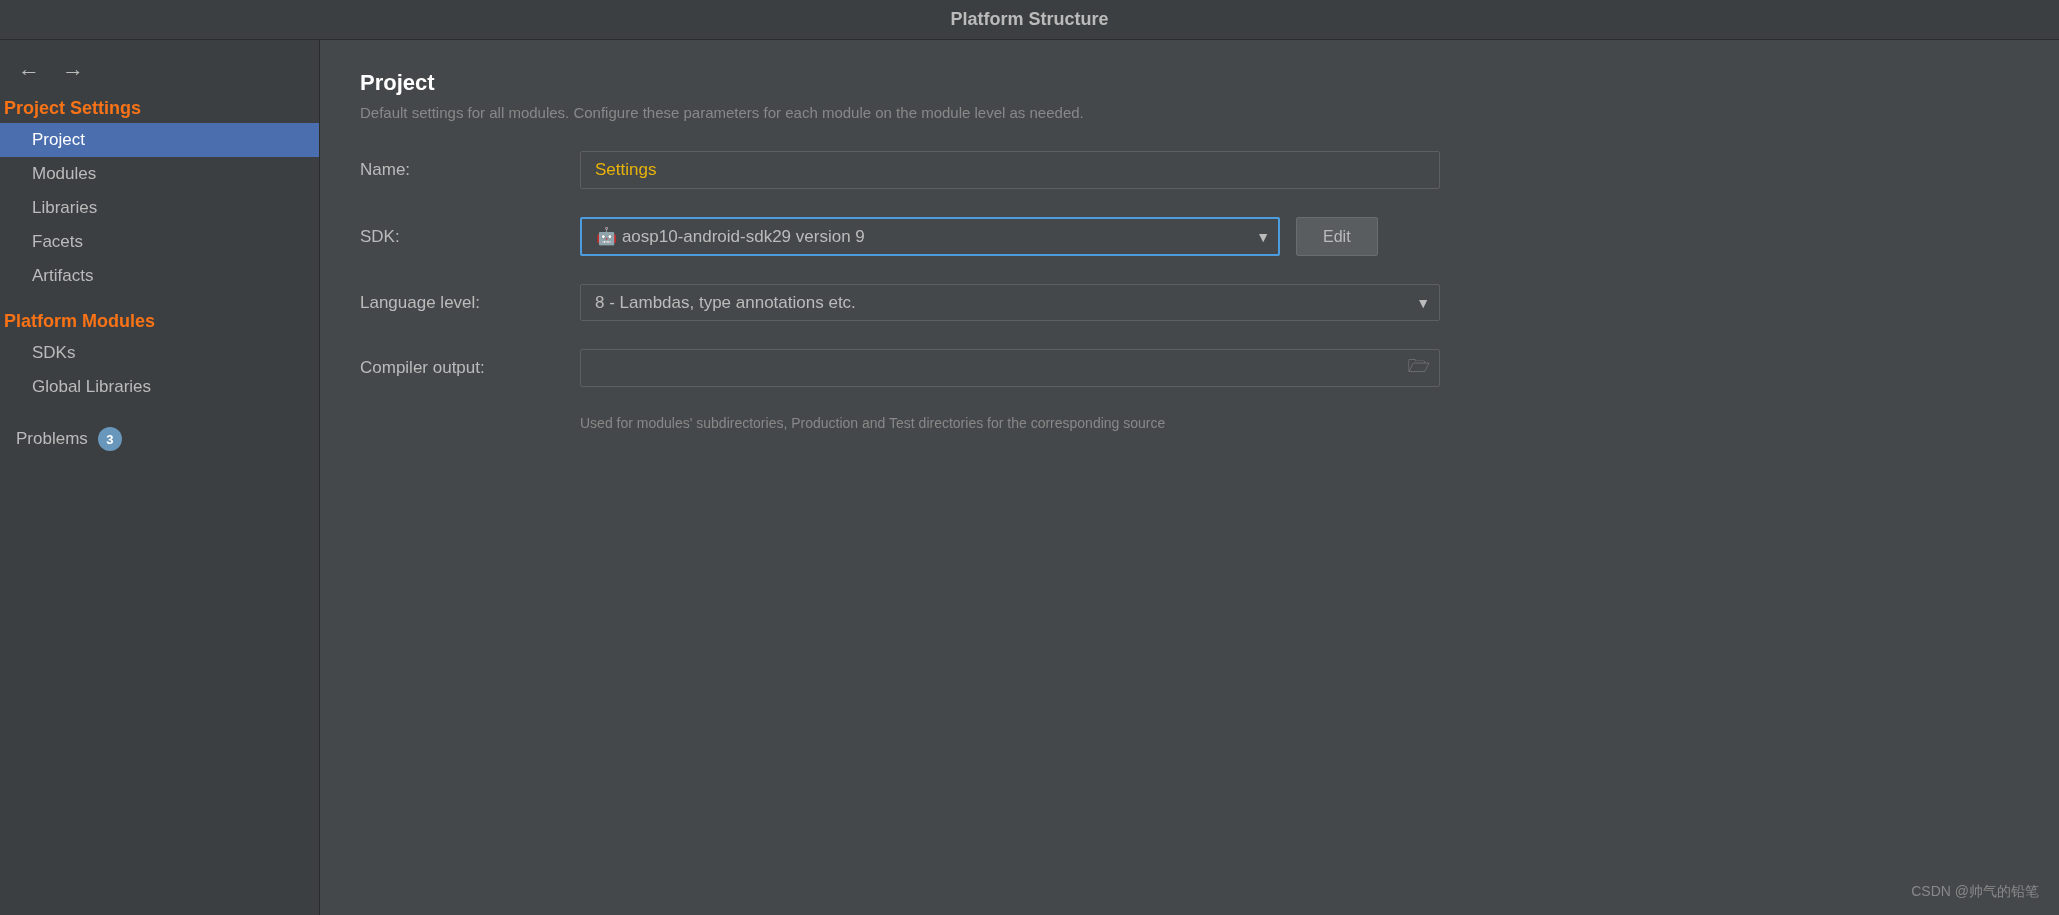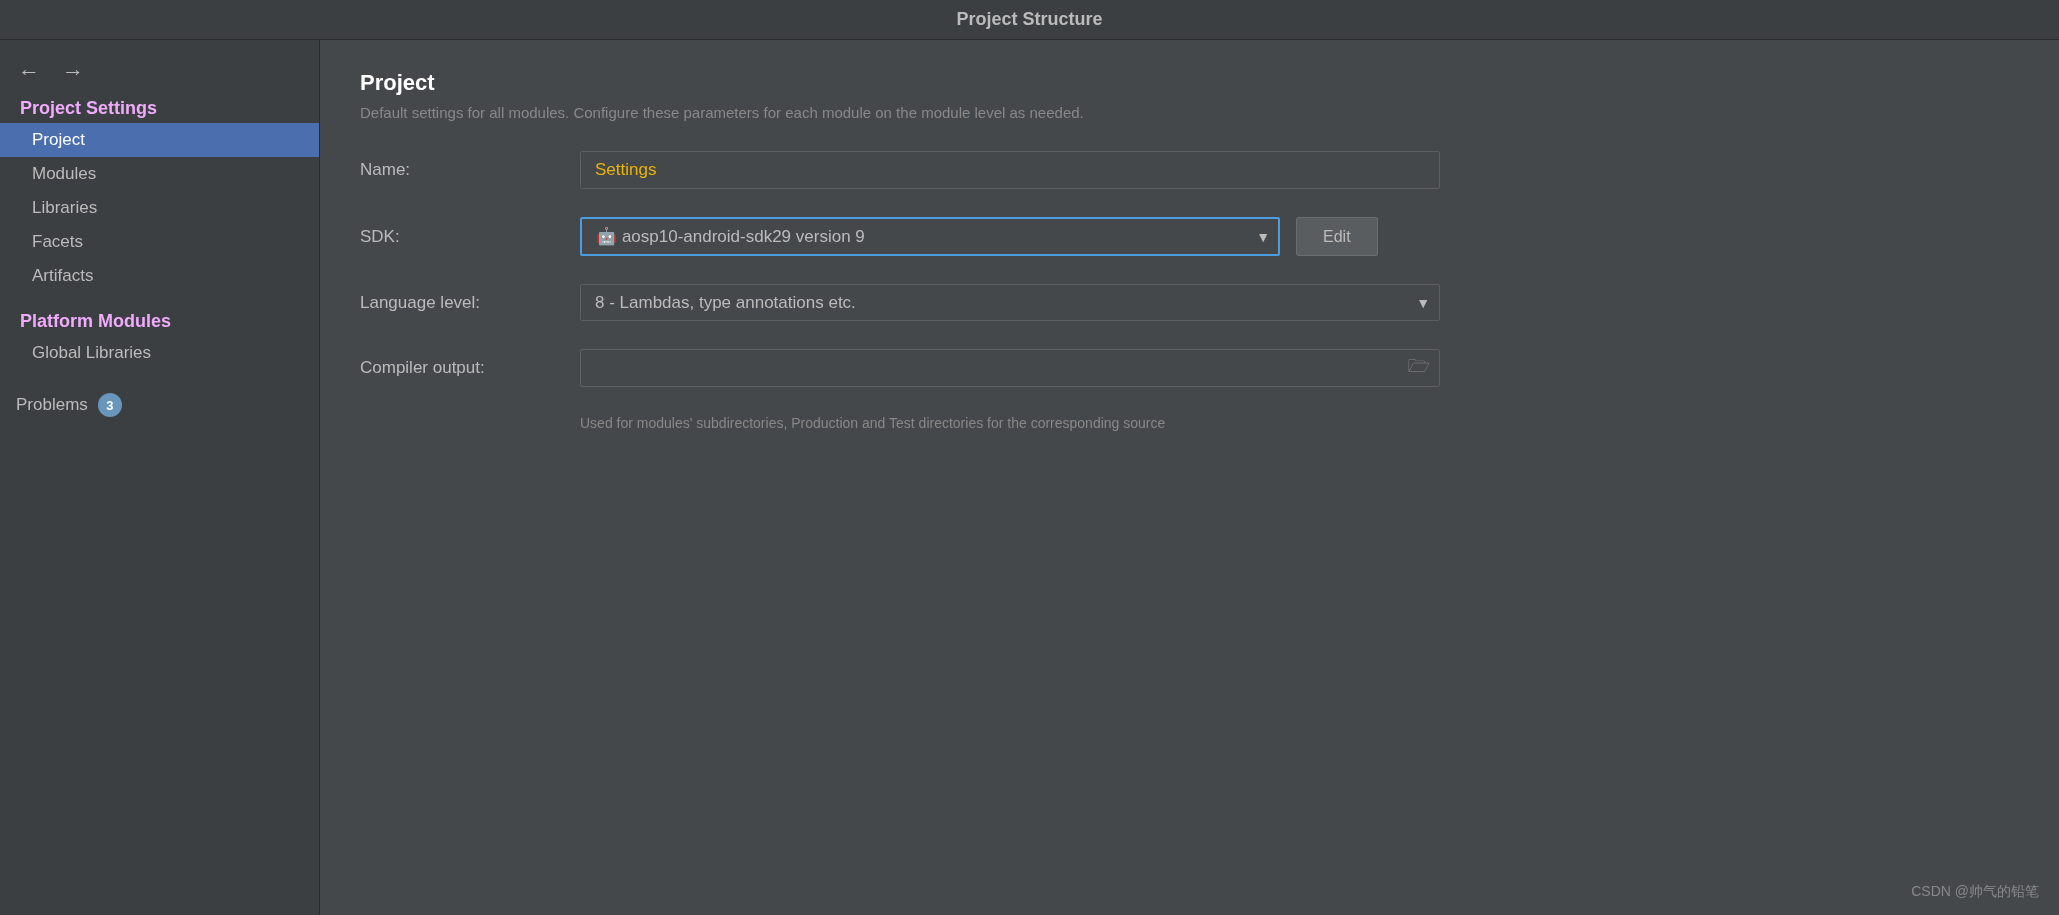--- a/index.html
+++ b/index.html
@@ -56,24 +56,24 @@
       background: none;
       border: none;
       color: #bbbbbb;
       font-size: 22px;
       cursor: pointer;
       padding: 2px 6px;
       line-height: 1;
     }
 
     .sidebar-section-header {
-      color: #f0abfc;
+      color: #f97316;
       font-weight: bold;
       font-size: 18px;
-      padding: 6px 16px 4px 20px;
+      padding: 6px 16px 4px 4px;
     }
 
     .sidebar-item {
       padding: 7px 16px 7px 32px;
       font-size: 17px;
       cursor: pointer;
       color: #bbbbbb;
     }
     .sidebar-item.active {
       background: #4b6eaf;
@@ -254,21 +254,21 @@
       bottom: 14px;
       right: 20px;
       color: #888888;
       font-size: 14px;
     }
   </style>
 </head>
 <body>
 
 <div class="title-bar">
-  <span class="title-bar-title">Project Structure</span>
+  <span class="title-bar-title">Platform Structure</span>
 </div>
 
 <div class="main-container">
 
   <div class="sidebar">
     <div class="nav-controls">
       <button class="nav-btn">←</button>
       <button class="nav-btn">→</button>
     </div>
 
@@ -287,20 +287,23 @@
       <span>Facets</span>
     </div>
     <div class="sidebar-item">
       <span>Artifacts</span>
     </div>
 
     <div class="sidebar-divider"></div>
 
     <div class="sidebar-section-header">Platform Modules</div>
 
+    <div class="sidebar-item">
+      <span>SDKs</span>
+    </div>
     <div class="sidebar-item">
       <span>Global Libraries</span>
     </div>
 
     <div class="sidebar-problems">
       <span>Problems</span>
       <span class="badge">3</span>
     </div>
   </div>
 

